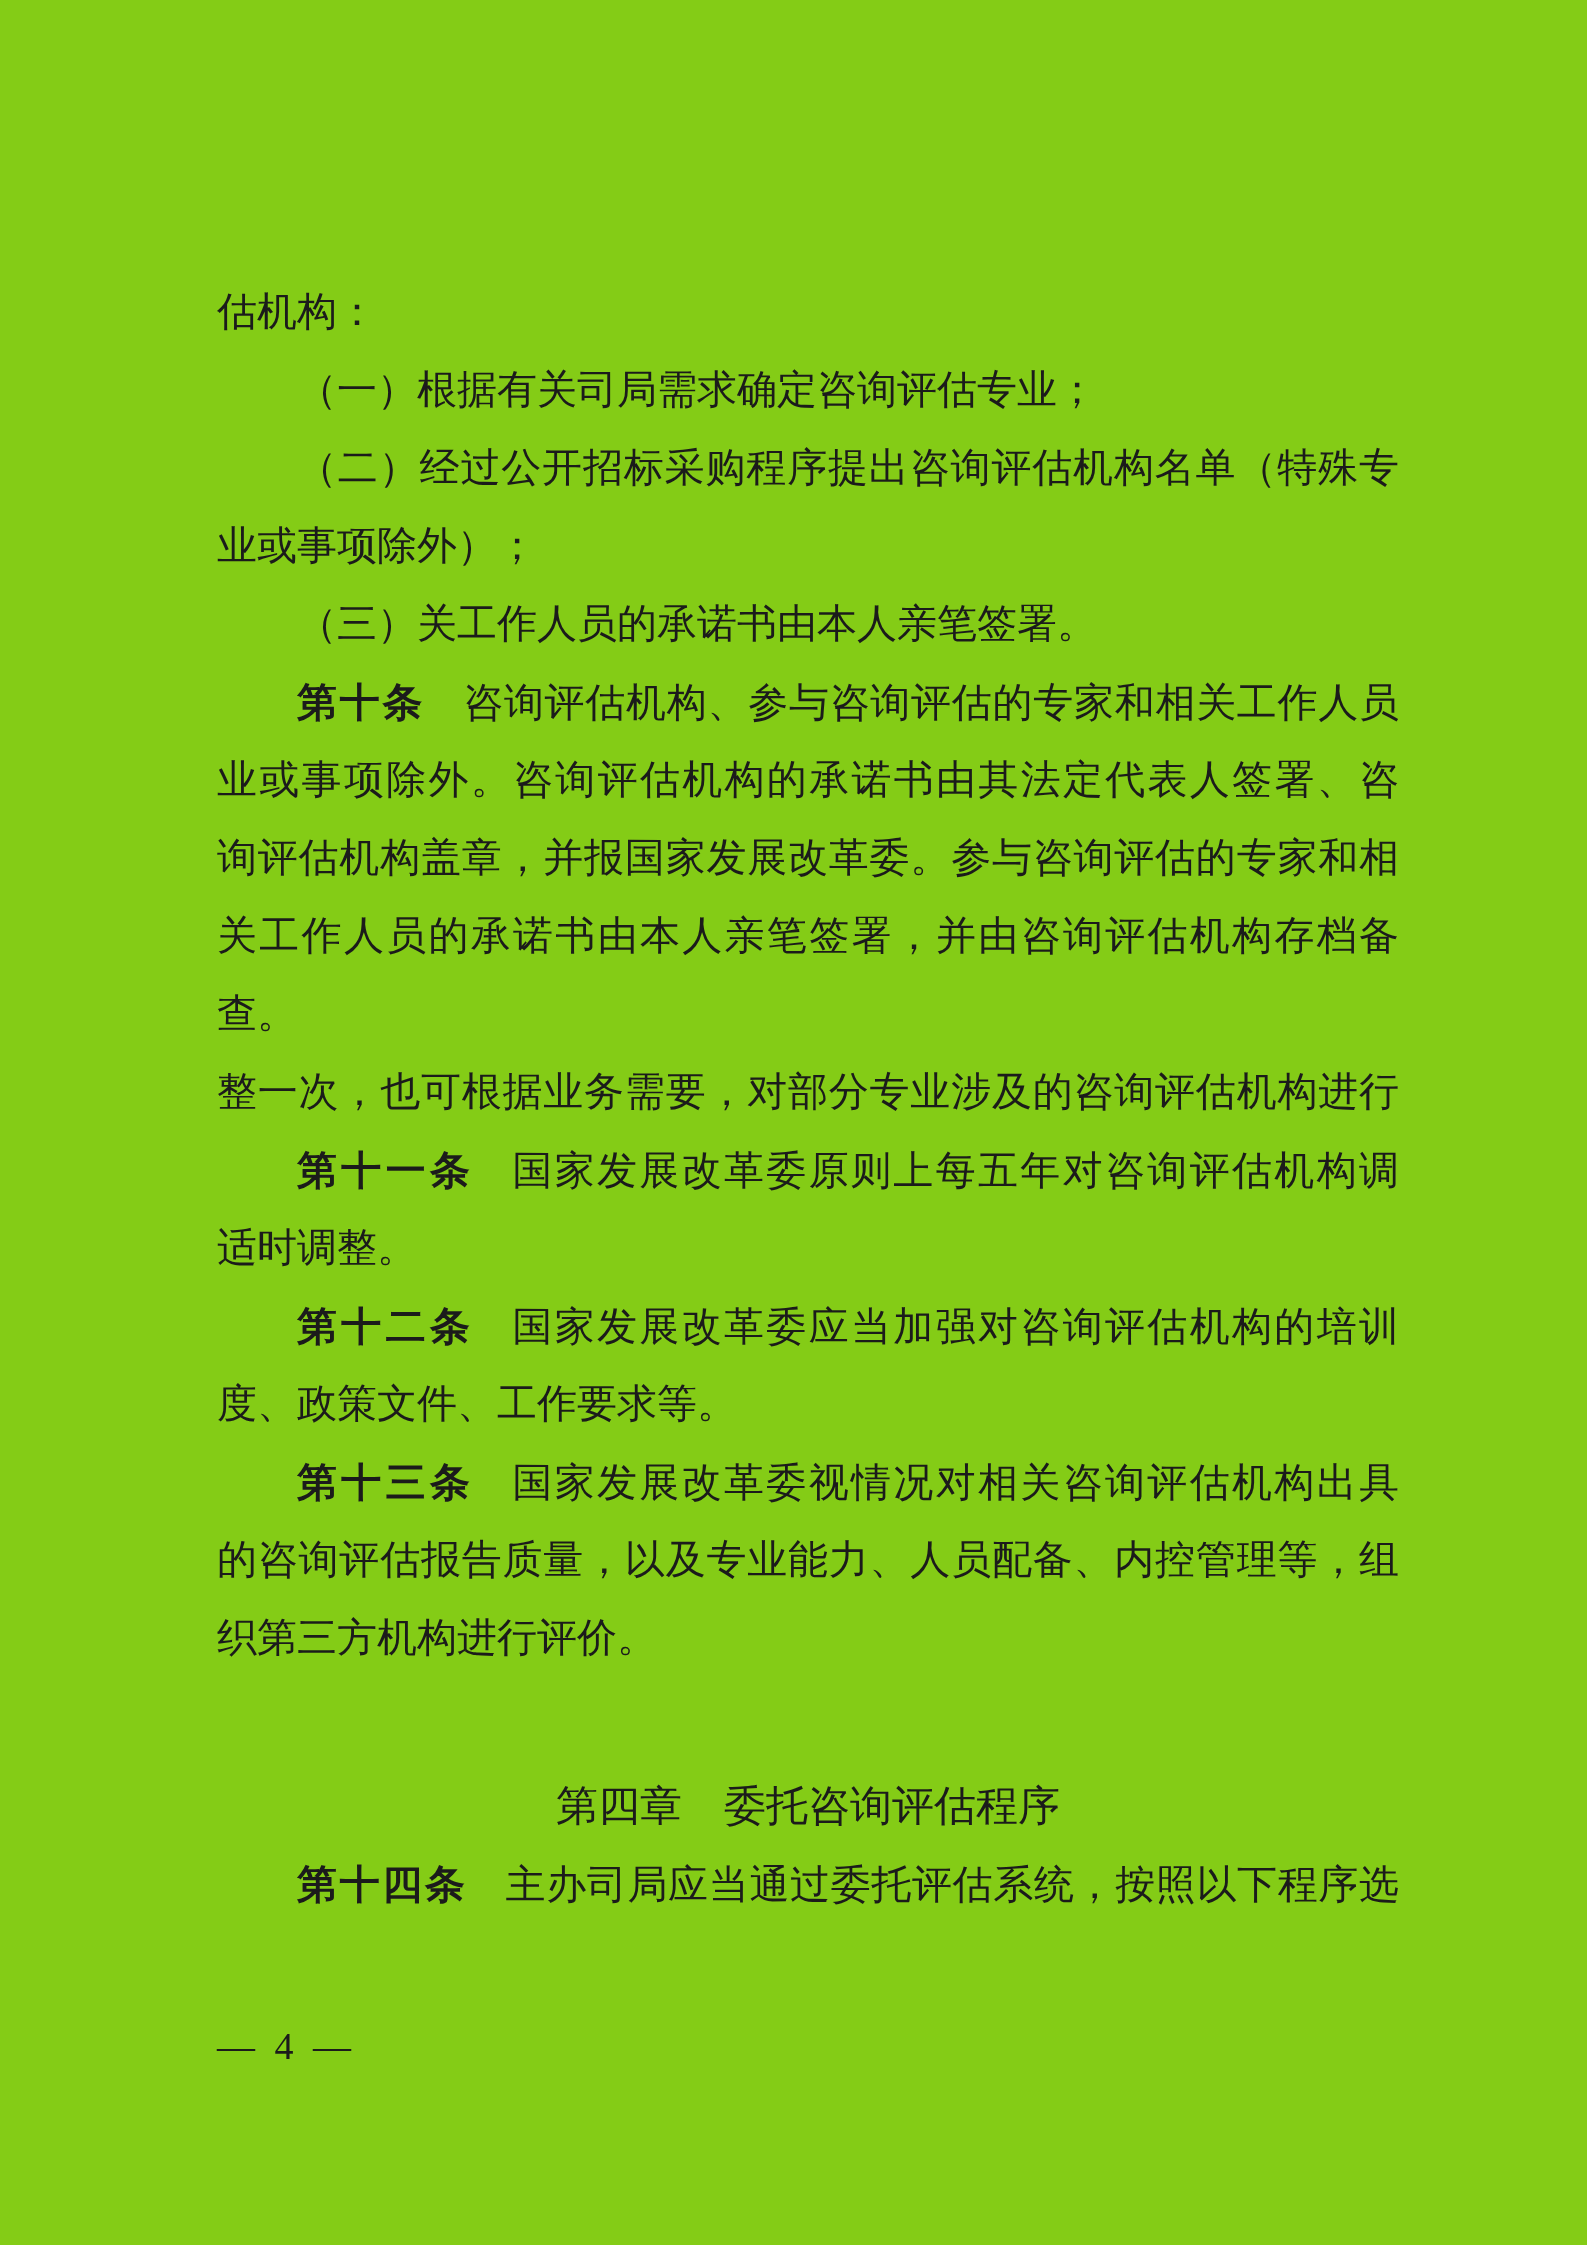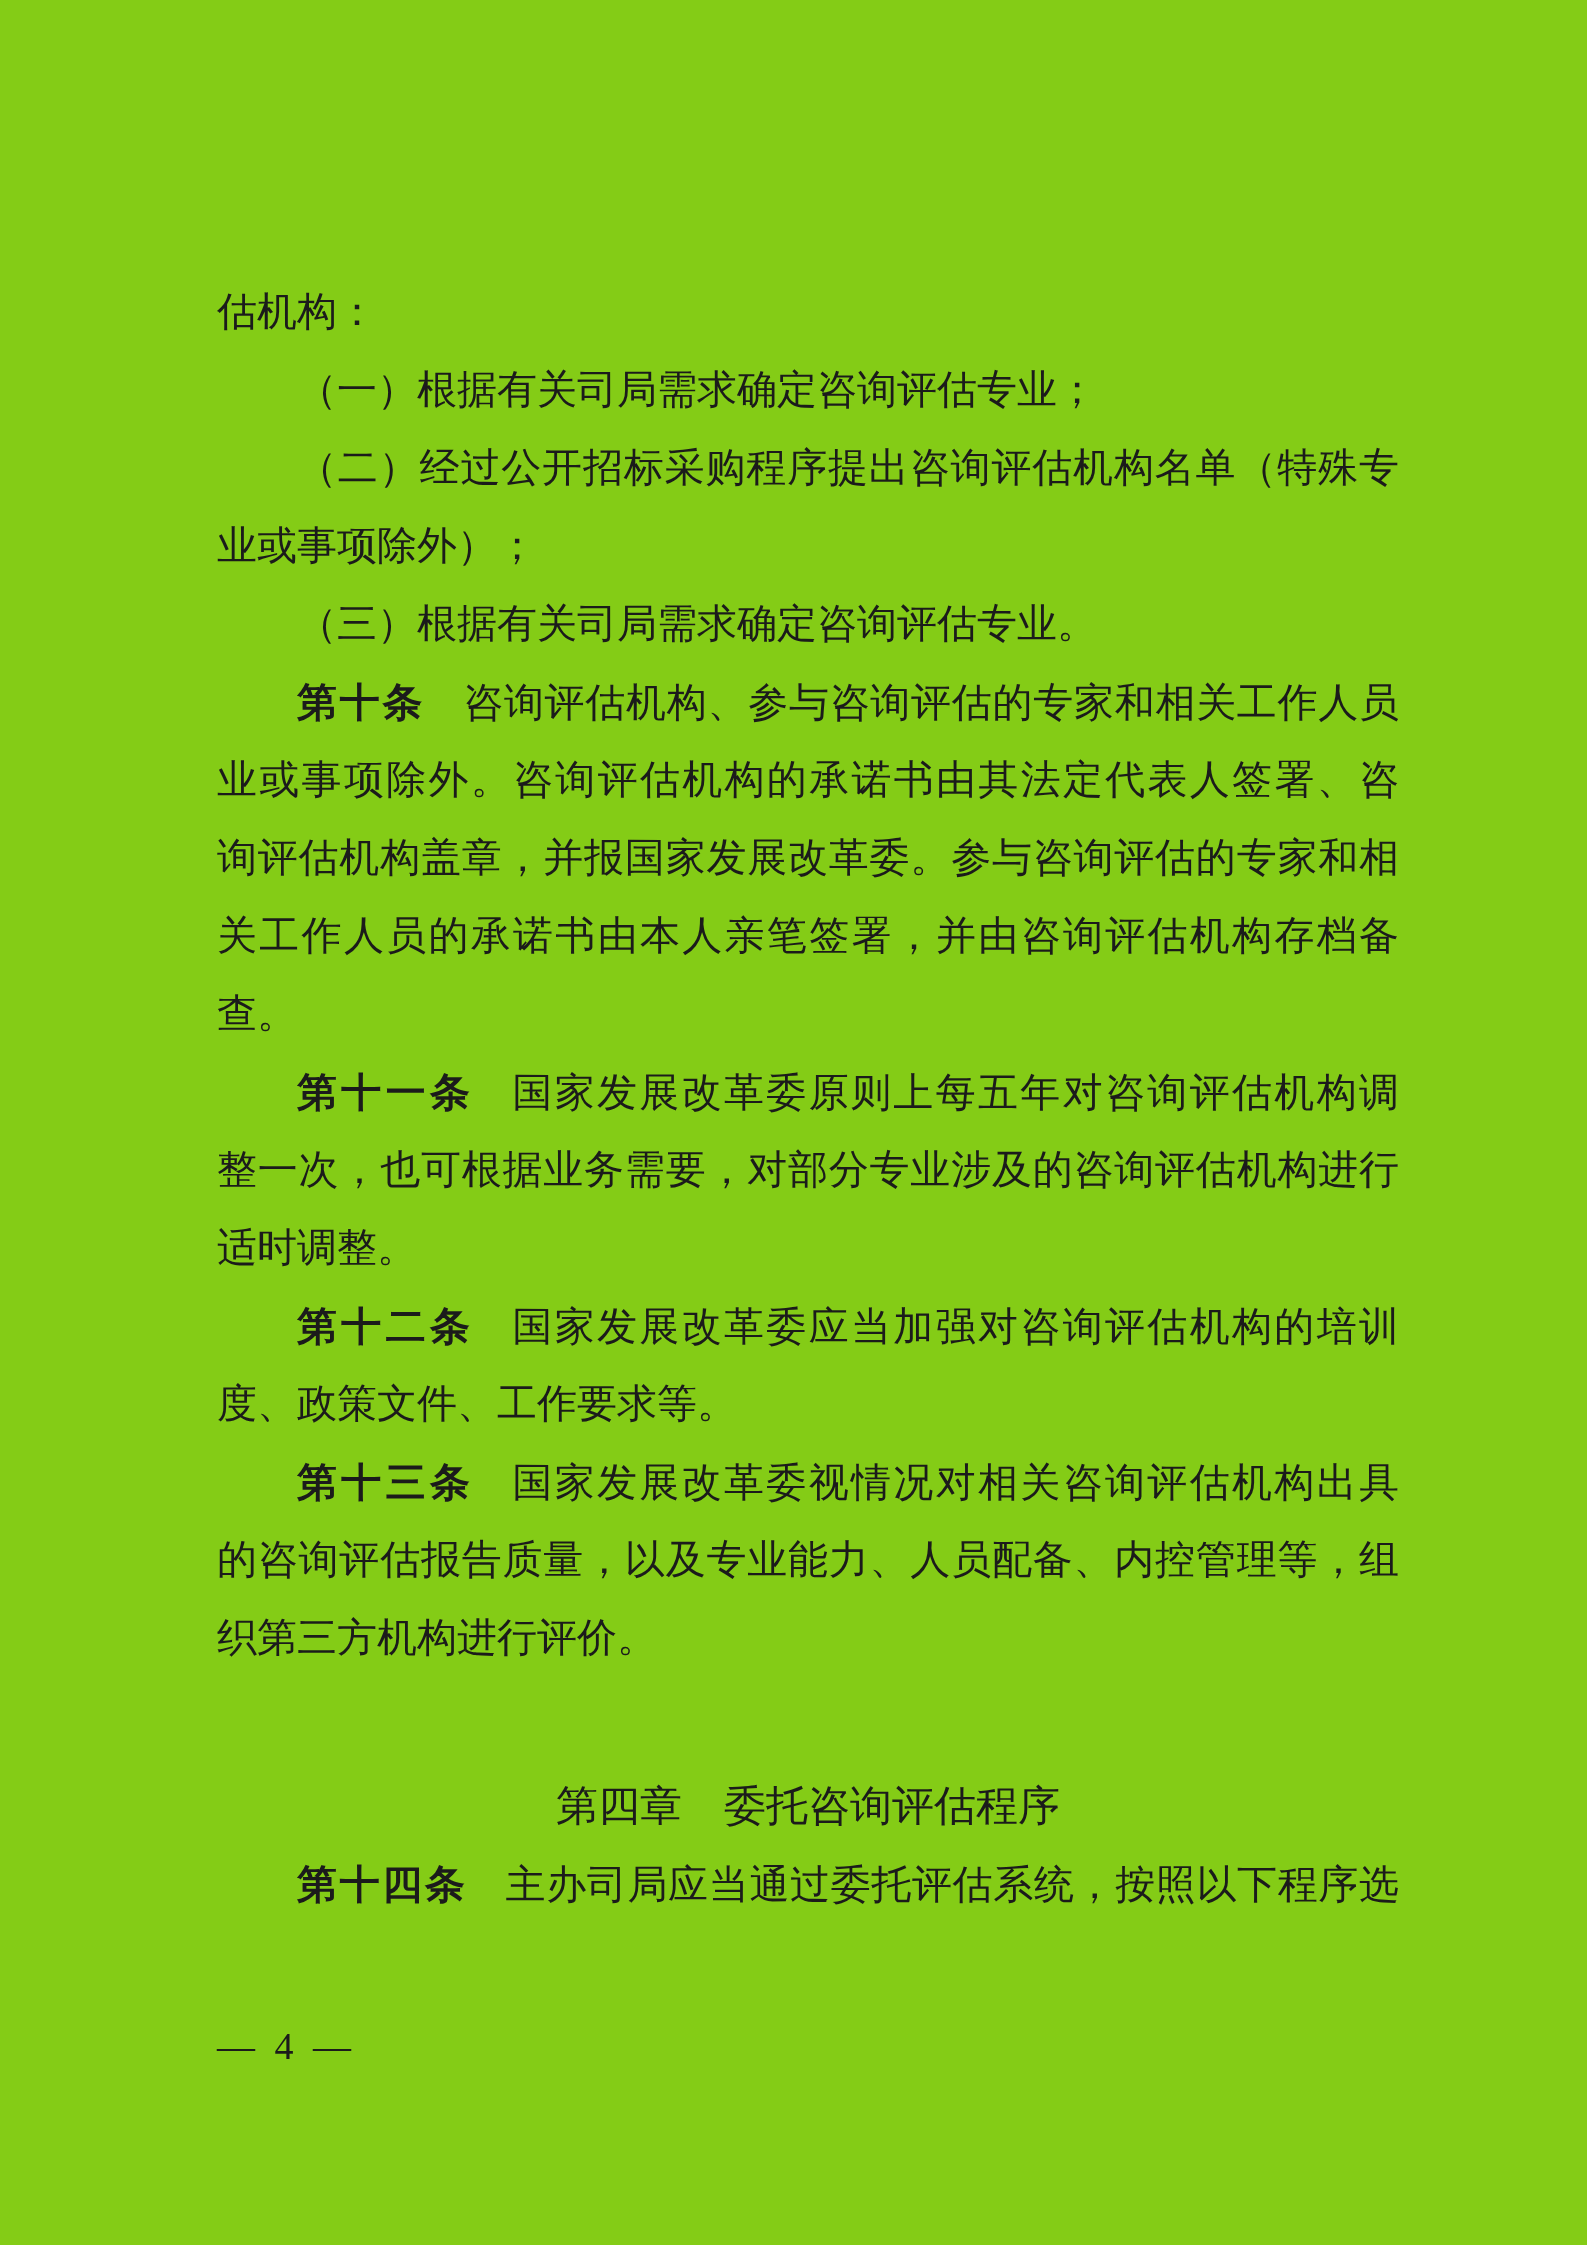--- a/index.html
+++ b/index.html
@@ -64,35 +64,35 @@
   <div class="text-col">
 
     <div class="line"><span>估机构：</span></div>
 
     <div class="line indent"><span>（一）根据有关司局需求确定咨询评估专业；</span></div>
 
     <div class="line indent fill"><span>（二）经过公开招标采购程序提出咨询评估机构名单（特殊专</span></div>
 
     <div class="line"><span>业或事项除外）；</span></div>
 
-    <div class="line indent"><span>（三）根据有关司局需求确定咨询评估专业。</span></div>
+    <div class="line indent"><span>（三）关工作人员的承诺书由本人亲笔签署。</span></div>
 
     <div class="line indent fill"><span class="article-label">第十条</span><span>咨询评估机构、参与咨询评估的专家和相关工作人员</span></div>
 
     <div class="line fill"><span>业或事项除外。咨询评估机构的承诺书由其法定代表人签署、咨</span></div>
 
     <div class="line fill"><span>询评估机构盖章，并报国家发展改革委。参与咨询评估的专家和相</span></div>
 
     <div class="line fill"><span>关工作人员的承诺书由本人亲笔签署，并由咨询评估机构存档备</span></div>
 
     <div class="line"><span>查。</span></div>
 
+    <div class="line fill"><span>整一次，也可根据业务需要，对部分专业涉及的咨询评估机构进行</span></div>
+
     <div class="line indent fill"><span class="article-label">第十一条</span><span>国家发展改革委原则上每五年对咨询评估机构调</span></div>
-
-    <div class="line fill"><span>整一次，也可根据业务需要，对部分专业涉及的咨询评估机构进行</span></div>
 
     <div class="line"><span>适时调整。</span></div>
 
     <div class="line indent fill"><span class="article-label">第十二条</span><span>国家发展改革委应当加强对咨询评估机构的培训</span></div>
 
 
     <div class="line"><span>度、政策文件、工作要求等。</span></div>
 
     <div class="line indent fill"><span class="article-label">第十三条</span><span>国家发展改革委视情况对相关咨询评估机构出具</span></div>
 

